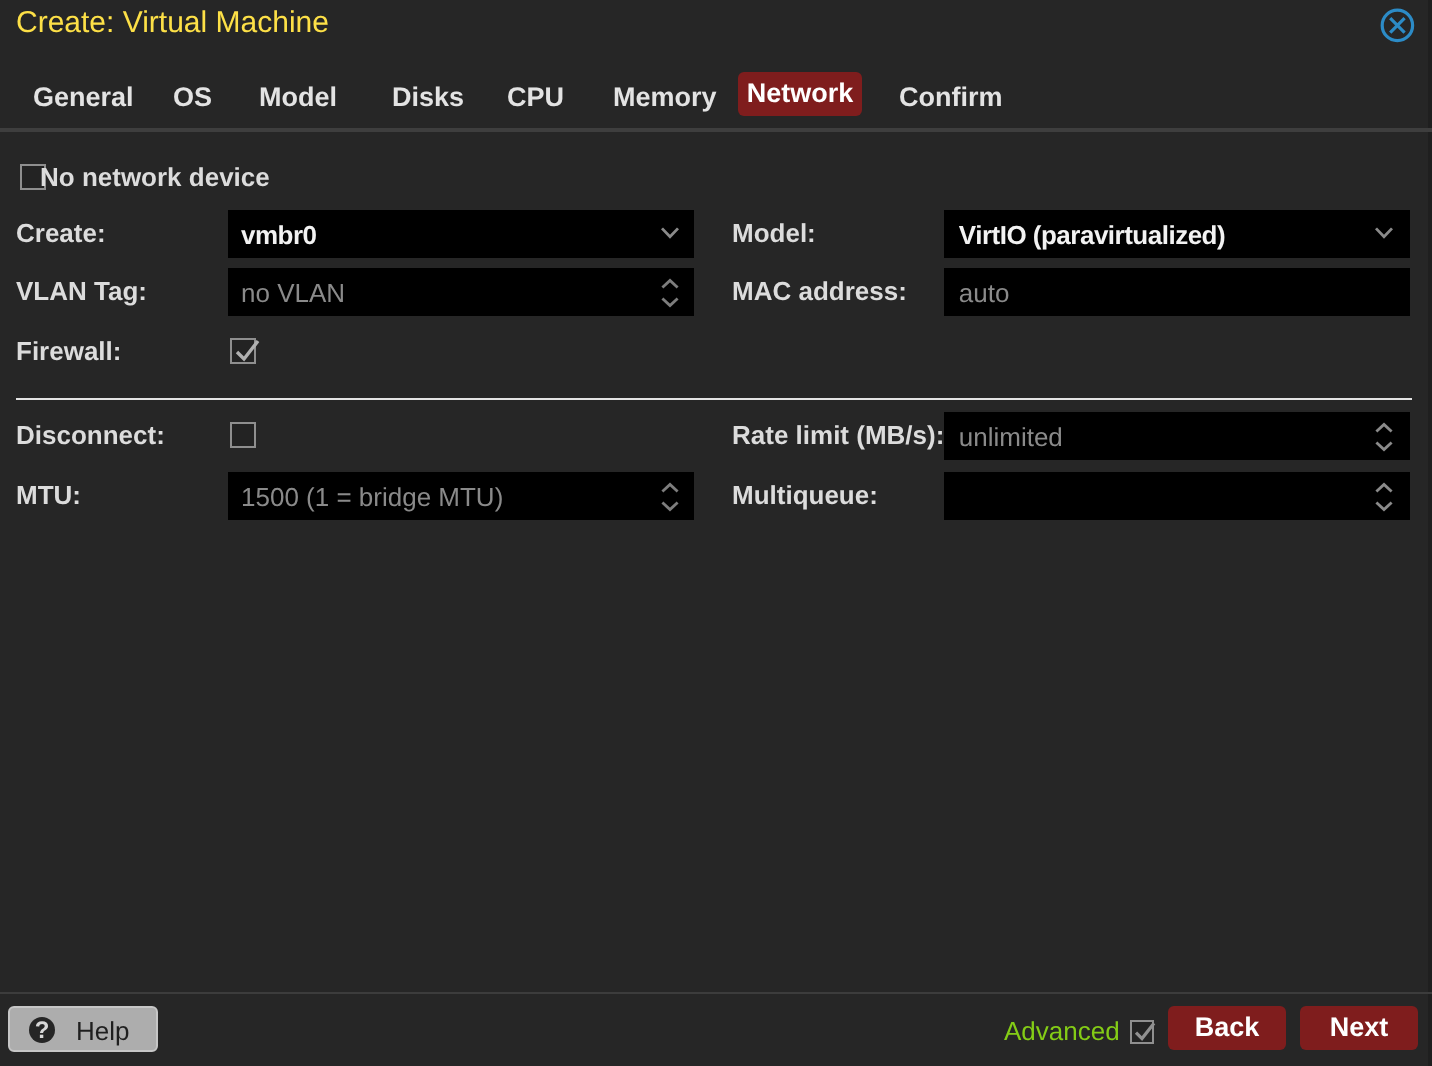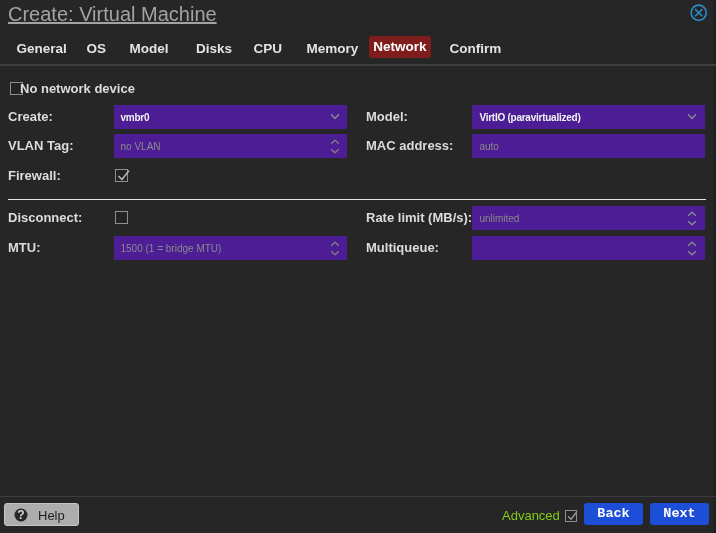--- a/index.html
+++ b/index.html
@@ -1,37 +1,37 @@
 <!DOCTYPE html>
 <html><head>
 <meta charset="utf-8">
 <style>
   html,body{margin:0;padding:0;}
   body{width:716px;height:533px;position:relative;background:#262626;
        font-family:"Liberation Sans", sans-serif;overflow:hidden;}
   .frame{position:absolute;right:0;top:0;width:2px;height:533px;background:#1f1f1f;}
   .abs{position:absolute;}
-  .title{left:8px;top:3px;font-size:20px;color:#a3a3a3;text-decoration:underline;}
+  .title{left:8px;top:3px;font-size:15px;color:#fde047;}
   .tabtxt{font-size:13.5px;font-weight:bold;color:#e3e3e3;top:41px;}
   .tabline{left:0;top:64.2px;width:716px;height:1.8px;background:#3e3e3e;}
   .activetab{left:369px;top:36px;width:62px;height:22px;background:#7f1d1d;border-radius:3px;}
   .activetab span{position:absolute;left:0;top:3px;width:62px;text-align:center;
        font-size:13.5px;font-weight:bold;color:#ffffff;}
   .lbl{font-size:13px;font-weight:bold;color:#dcdcdc;height:24px;line-height:24px;}
-  .field{height:24px;background:#4c1d95;line-height:24px;font-size:10px;padding-left:7px;padding-top:1px;
+  .field{height:24px;background:#000000;line-height:24px;font-size:13px;padding-left:7px;padding-top:1px;
        box-sizing:border-box;}
   .lf{left:113.5px;width:233.3px;}
   .rf{left:472.4px;width:233px;}
   .val{color:#f2f2f2;font-weight:bold;letter-spacing:-0.25px;}
   .ph{color:#8a8a8a;}
   .cb{width:11px;height:11px;border:1.5px solid #8f8f8f;background:#232323;}
   .sep{left:8px;top:198.8px;width:698px;height:1.6px;background:#e3e3e3;}
   .tbline{left:0;top:495.6px;width:716px;height:1.8px;background:#3c3c3c;}
-  .btn{top:503px;width:59px;height:22px;background:#1d4ed8;border-radius:3px;
-       text-align:center;line-height:22px;font-size:13.5px;font-weight:bold;color:#fff;font-family:Liberation Mono, monospace;}
+  .btn{top:503px;width:59px;height:22px;background:#7f1d1d;border-radius:3px;
+       text-align:center;line-height:22px;font-size:13.5px;font-weight:bold;color:#fff;}
   .help{left:4px;top:503px;width:75px;height:23px;background:#adadad;border:1px solid #c6c6c6;
        border-radius:3px;box-sizing:border-box;}
 </style>
 </head>
 <body>
 <div class="abs frame"></div>
 
 <div class="abs title">Create: Virtual Machine</div>
 
 <svg class="abs" style="left:689px;top:2.5px" width="20" height="20" viewBox="0 0 20 20">

